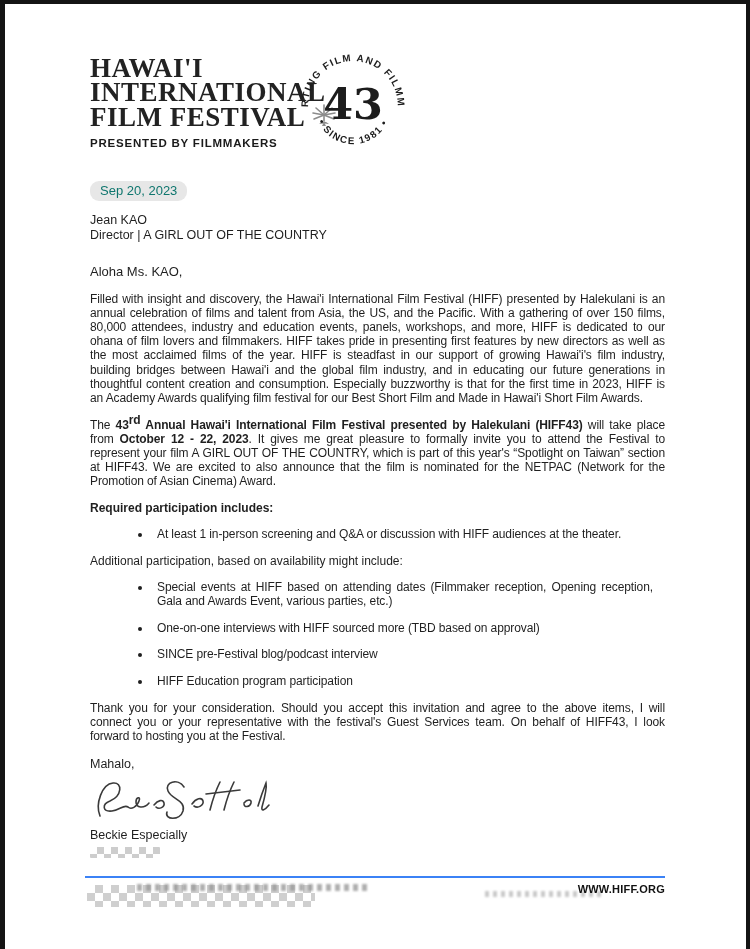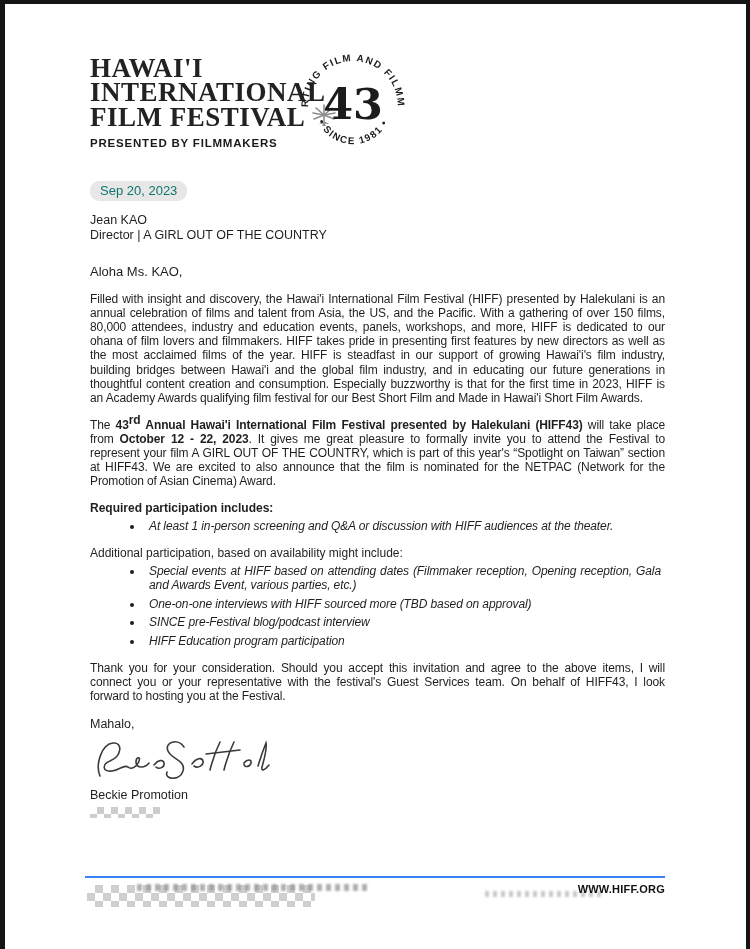--- a/index.html
+++ b/index.html
@@ -30,21 +30,21 @@
   .recipient{margin-top:12px;font-size:12.5px;line-height:15px;}
   .salutation{margin-top:21px;font-size:13px;}
   p.body{font-size:12px;line-height:14.2px;letter-spacing:-0.1px;text-align:justify;
     margin:12.5px 0 0 0;}
   .b{font-weight:700;}
   sup.ord{font-size:12px;font-weight:700;vertical-align:super;line-height:0;}
   .list-head{font-size:12px;margin:12.5px 0 0 0;}
   .list-head.bold{font-weight:700;}
   ul.lst{margin:1px 0 0 0;padding-left:50px;font-size:12px;line-height:14.4px;
     letter-spacing:-0.1px;text-align:justify;}
-  ul.lst li{padding-left:5px;margin:4px;font-style:italic;}
+  ul.lst li{padding-left:5px;margin:12px;}
   .valediction{margin-top:14px;font-size:12.5px;}
   .sig-svg{margin:3px 0 0 4px;display:block;}
   .signer{margin-top:2px;font-size:12.5px;line-height:15px;}
   .checker-small{width:70px;height:11px;margin-top:4px;
     background:repeating-conic-gradient(#cdcdcd 0% 25%, #ffffff 0% 50%);
     background-size:14px 14px;border-radius:1px;}
 
   
   .footer{position:absolute;left:85px;right:85px;top:876px;border-top:2px solid #3b82f6;height:40px;}
   .site{position:absolute;right:0;top:5px;font-size:11px;font-weight:700;letter-spacing:.2px;color:#111;}
@@ -143,21 +143,21 @@
       <path d="M98,30 C102,24 108,23 109,27 C110,31 104,35 100,32"></path>
       <path d="M116,36 C119,24 123,14 126,8"></path>
       <path d="M130,36 C133,24 137,14 140,8"></path>
       <path d="M112,20 L146,16"></path>
       <path d="M150,29 C153,25 158,25 157,29 C156,33 150,34 150,30"></path>
       <path d="M164,32 C167,22 170,14 172,9 C173,14 170,26 168,33 C167,38 171,36 175,31"></path>
     </g>
   </svg>
 
   <div class="signer">
-    <div>Beckie Promotion</div>
+    <div>Beckie Especially</div>
   </div>
   <div class="checker-small"></div>
 
 </div>
 
 <div class="footer">
   <div class="checker-big"></div>
   <div class="smudge"></div>
   <div class="smudge2"></div>
   <div class="site">WWW.HIFF.ORG</div>

